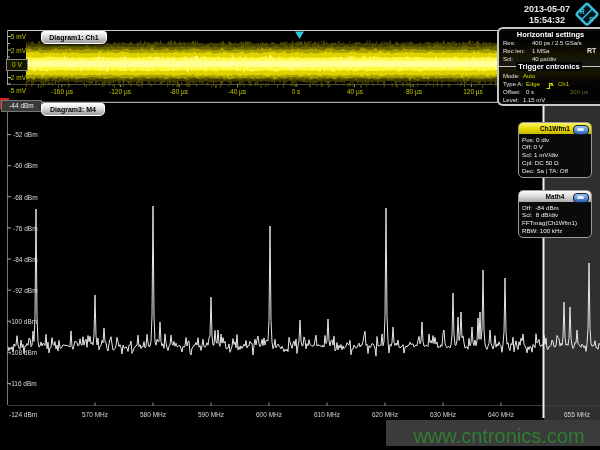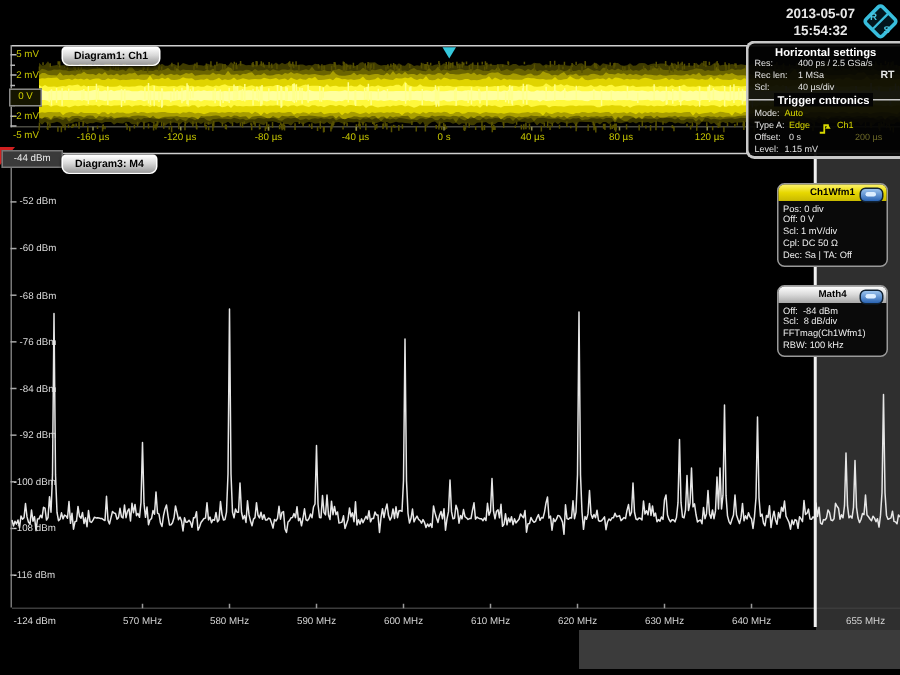--- a/index.html
+++ b/index.html
@@ -158,12 +158,13 @@
 <div class="ip" style="left:518px;top:122px;">
 <div class="iph" style="background:linear-gradient(#fdf36a,#e7d800 50%,#c8b900);">Ch1Wfm1<span class="obtn"></span></div>
 <div class="ipb">Pos: 0 div<br>Off: 0 V<br>Scl: 1 mV/div<br>Cpl: DC 50 Ω<br>Dec: Sa | TA: Off</div>
 </div>
 <div class="ip" style="left:518px;top:190px;">
 <div class="iph" style="background:linear-gradient(#ffffff,#d9d9d9 50%,#a8a8a8);">Math4<span class="obtn"></span></div>
 <div class="ipb">Off:&nbsp;&nbsp;-84 dBm<br>Scl:&nbsp;&nbsp;8 dB/div<br>FFTmag(Ch1Wfm1)<br>RBW: 100 kHz</div>
 </div>
 
 <div style="position:absolute;left:386px;top:420px;width:214px;height:30px;background:#3b3b3b;"></div>
+<div style="position:absolute;left:398px;top:423px;width:202px;height:26px;color:#2e7d32;font-size:20px;line-height:26px;text-align:center;">www.cntronics.com</div>
 </div>
 </body></html>

